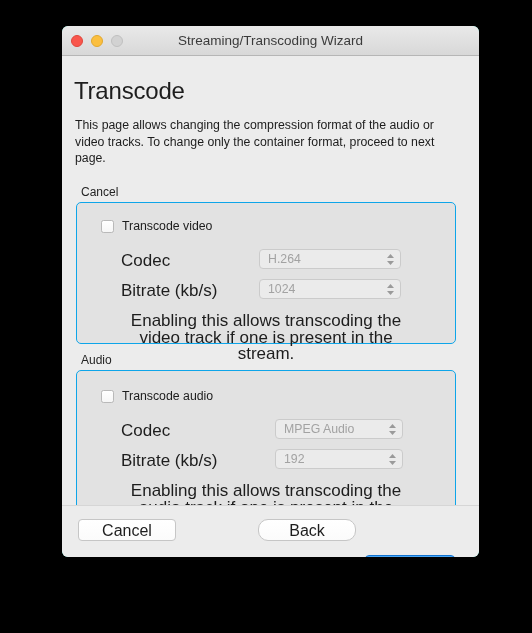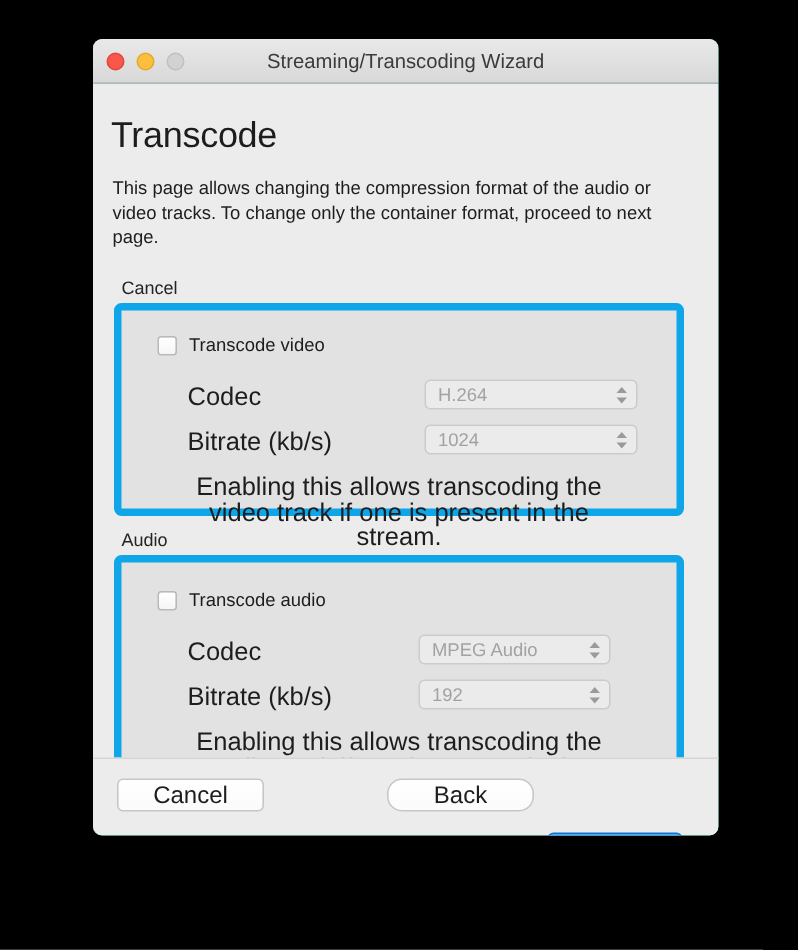--- a/index.html
+++ b/index.html
@@ -85,21 +85,21 @@
 
   
   .group-label {
     position: absolute;
     font-size: 12px;
     color: #242424;
   }
   .group-box {
     position: absolute;
     background: #e2e2e2;
-    border: 5px solid #0ea5e9;
+    border: 1px solid #0ea5e9;
     border-radius: 5px;
     box-sizing: border-box;
   }
   #video-label { left: 19px; top: 129px; }
   #video-box   { left: 14px; top: 146px; width: 380px; height: 142px; }
   #audio-label { left: 19px; top: 297px; }
   #audio-box   { left: 14px; top: 314px; width: 380px; height: 146px; }
 
   
   .check-row {
@@ -164,21 +164,21 @@
     width: 9px;
     height: 13px;
   }
   .stepper svg { display: block; }
 
   #video-codec-row   { top: 46px; }
   #video-bitrate-row { top: 76px; }
   #audio-codec-row   { top: 48px; }
   #audio-bitrate-row { top: 78px; }
 
-  .combo-wide   { left: 178px; width: 142px; text-decoration: underline; }
+  .combo-wide   { left: 158px; width: 142px; text-decoration: underline; }
   .combo-narrow { left: 174px; width: 128px; }
 
   .hint {
     position: absolute;
     left: 32px;
     right: 32px;
     text-align: center;
     font-size: 17px;
     color: #1d1d1d;
     line-height: 16.5px;

